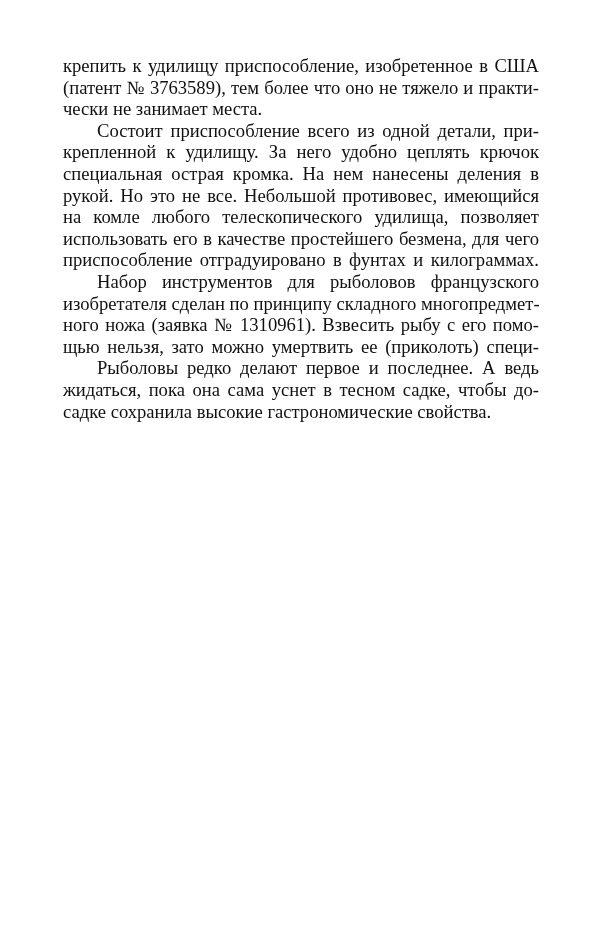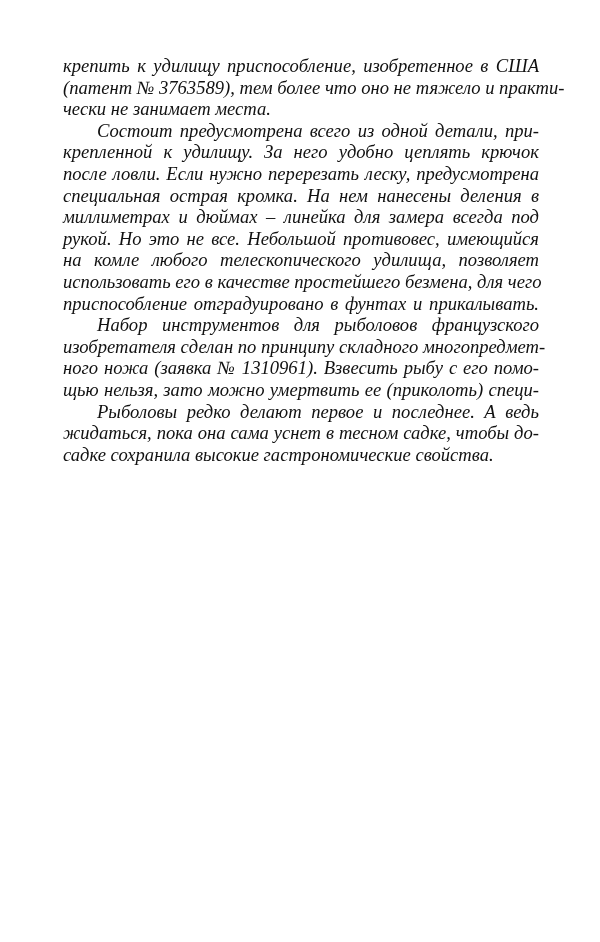--- a/index.html
+++ b/index.html
@@ -22,21 +22,20 @@
       font-size: 18.6px;
       line-height: 21.6px;
       color: #111111;
     }
     .line {
       display: block;
       white-space: nowrap;
       text-align: justify;
       text-align-last: justify;
       height: 21.6px;
-      font-style: italic;
     }
     .line.last {
       text-align-last: left;
     }
     .line.indent {
       padding-left: 34px;
     }
     .para {
       margin: 0;
     }
@@ -44,29 +43,27 @@
 </head>
 <body>
 
 <div class="page">
   <div class="para">
     <span class="line">крепить к удилищу приспособление, изобретенное в США</span>
     <span class="line">(патент № 3763589), тем более что оно не тяжело и практи-</span>
     <span class="line last">чески не занимает места.</span>
   </div>
   <div class="para">
-    <span class="line indent">Состоит предусмотрена всего из одной детали, при-</span>
+    <span class="line indent">Состоит приспособление всего из одной детали, при-</span>
     <span class="line">крепленной к удилищу. За него удобно цеплять крючок</span>
-    <span class="line">после ловли. Если нужно перерезать леску, предусмотрена</span>
     <span class="line">специальная острая кромка. На нем нанесены деления в</span>
-    <span class="line">миллиметрах и дюймах – линейка для замера всегда под</span>
     <span class="line">рукой. Но это не все. Небольшой противовес, имеющийся</span>
     <span class="line">на комле любого телескопического удилища, позволяет</span>
     <span class="line">использовать его в качестве простейшего безмена, для чего</span>
-    <span class="line">приспособление отградуировано в фунтах и прикалывать.</span>
+    <span class="line">приспособление отградуировано в фунтах и килограммах.</span>
   </div>
   <div class="para">
     <span class="line indent">Набор инструментов для рыболовов французского</span>
     <span class="line">изобретателя сделан по принципу складного многопредмет-</span>
     <span class="line">ного ножа (заявка № 1310961). Взвесить рыбу с его помо-</span>
     <span class="line">щью нельзя, зато можно умертвить ее (приколоть) специ-</span>
   </div>
   <div class="para">
     <span class="line indent">Рыболовы редко делают первое и последнее. А ведь</span>
     <span class="line">жидаться, пока она сама уснет в тесном садке, чтобы до-</span>

